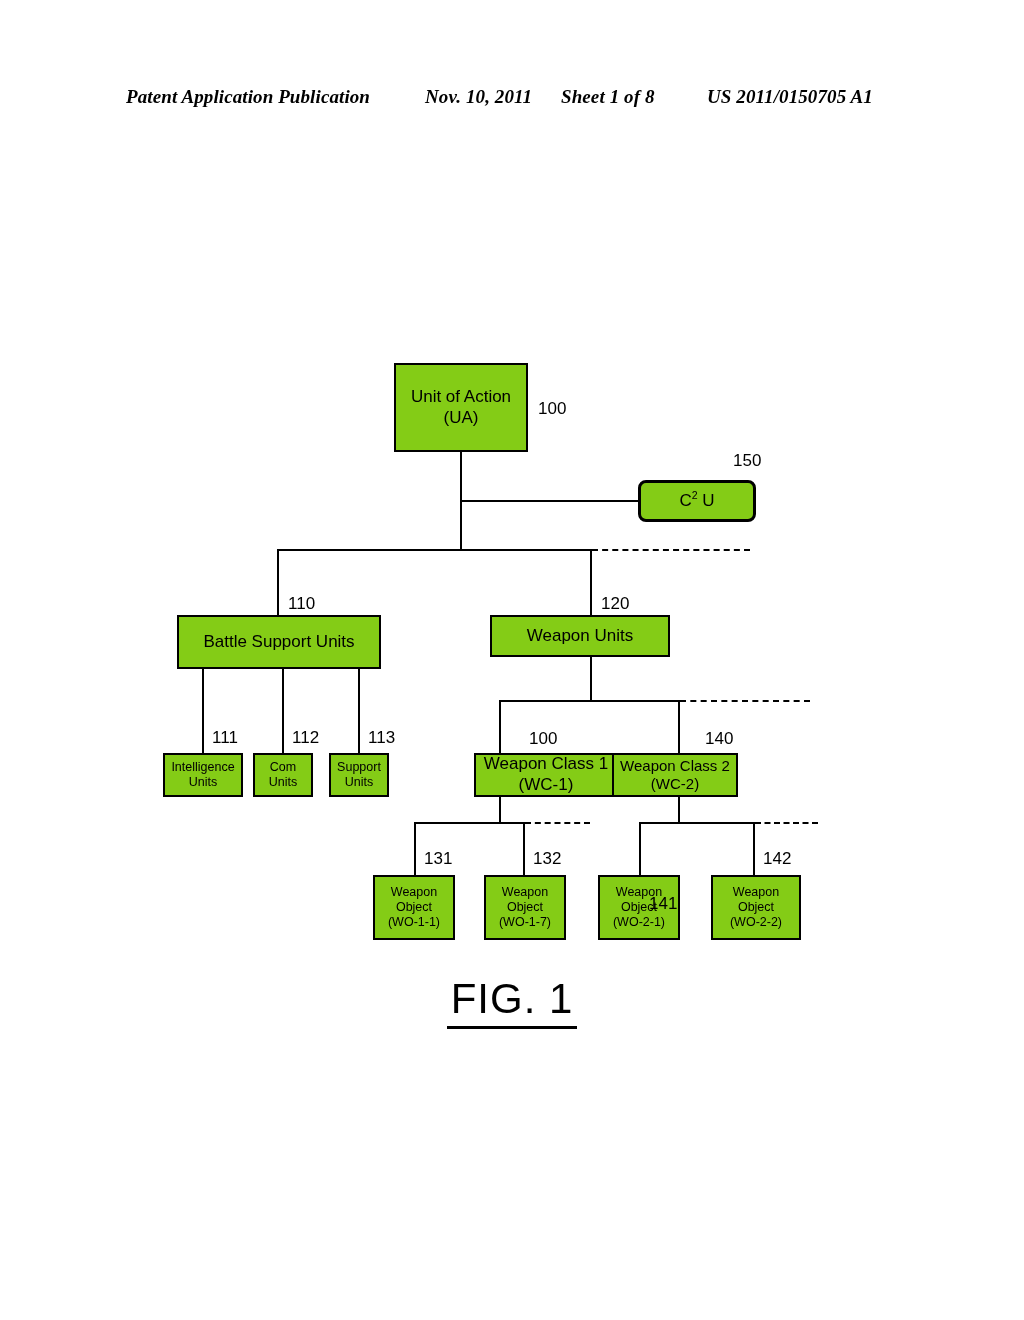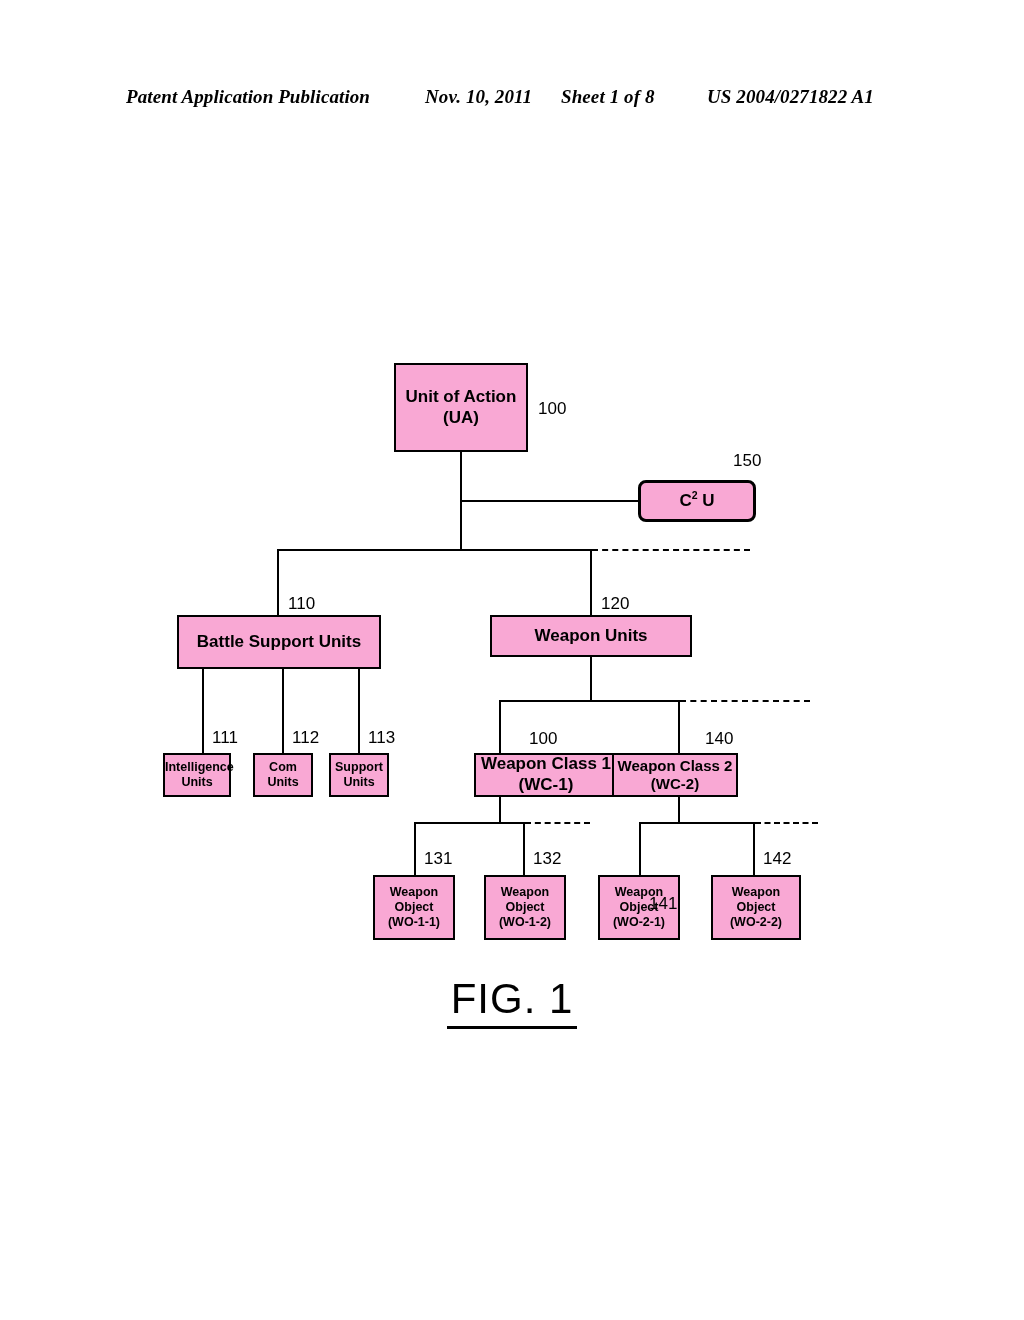--- a/index.html
+++ b/index.html
@@ -40,28 +40,27 @@
   .ph-pub   { left: 126px; }
   .ph-date  { left: 425px; }
   .ph-sheet { left: 561px; }
   .ph-num   { left: 707px; }
 
   
   .box {
     position: absolute;
     box-sizing: border-box;
     border: 2px solid #000000;
-    background: #f9a8d4;
+    background: #84cc16;
     display: flex;
     align-items: center;
     justify-content: center;
     text-align: center;
     line-height: 1.22;
     z-index: 3;
-    font-weight: bold;
   }
   .box .txt { display: block; width: 100%; }
 
   .box-lg { font-size: 17px; }
   .box-sm { font-size: 12.5px; }
   .box-md { font-size: 15px; }
 
   .rounded {
     border-radius: 8px;
     border-width: 3px;
@@ -113,21 +112,21 @@
 </style>
 </head>
 <body>
 
 <div id="page">
 
   <div class="pat-header">
     <span class="ph-pub">Patent Application Publication</span>
     <span class="ph-date">Nov. 10, 2011</span>
     <span class="ph-sheet">Sheet 1 of 8</span>
-    <span class="ph-num">US 2004/0271822 A1</span>
+    <span class="ph-num">US 2011/0150705 A1</span>
   </div>
 
   <div class="ln ln-v" style="left:460px; top:452px; height:99px;"></div>
 
   <div class="ln ln-h" style="left:460px; top:500px; width:180px;"></div>
 
   <div class="ln ln-h" style="left:277px; top:549px; width:315px;"></div>
   <div class="ln-dash-h" style="left:592px; top:549px; width:158px;"></div>
 
   <div class="ln ln-v" style="left:277px; top:549px; height:66px;"></div>
@@ -168,26 +167,26 @@
       <span><span>C</span><sup>2</sup><span> U</span></span>
     </span>
   </div>
   <div class="ref" style="left:733px; top:452px;">150</div>
 
   <div class="box box-lg" style="left:177px; top:615px; width:204px; height:54px;">
     <span class="txt">Battle Support Units</span>
   </div>
   <div class="ref" style="left:288px; top:595px;">110</div>
 
-  <div class="box box-lg" style="left:490px; top:615px; width:202px; height:42px;">
+  <div class="box box-lg" style="left:490px; top:615px; width:180px; height:42px;">
     <span class="txt">Weapon Units</span>
   </div>
   <div class="ref" style="left:601px; top:595px;">120</div>
 
-  <div class="box box-sm" style="left:163px; top:753px; width:68px; height:44px;">
+  <div class="box box-sm" style="left:163px; top:753px; width:80px; height:44px;">
     <span class="txt">
       <span>Intelligence</span><br>
       <span>Units</span>
     </span>
   </div>
   <div class="ref" style="left:212px; top:729px;">111</div>
 
   <div class="box box-sm" style="left:253px; top:753px; width:60px; height:44px;">
     <span class="txt">
       <span>Com</span><br>
@@ -226,21 +225,21 @@
       <span>Object</span><br>
       <span>(WO-1-1)</span>
     </span>
   </div>
   <div class="ref" style="left:424px; top:850px;">131</div>
 
   <div class="box box-sm" style="left:484px; top:875px; width:82px; height:65px;">
     <span class="txt">
       <span>Weapon</span><br>
       <span>Object</span><br>
-      <span>(WO-1-2)</span>
+      <span>(WO-1-7)</span>
     </span>
   </div>
   <div class="ref" style="left:533px; top:850px;">132</div>
 
   <div class="box box-sm" style="left:598px; top:875px; width:82px; height:65px;">
     <span class="txt">
       <span>Weapon</span><br>
       <span>Object</span><br>
       <span>(WO-2-1)</span>
     </span>

